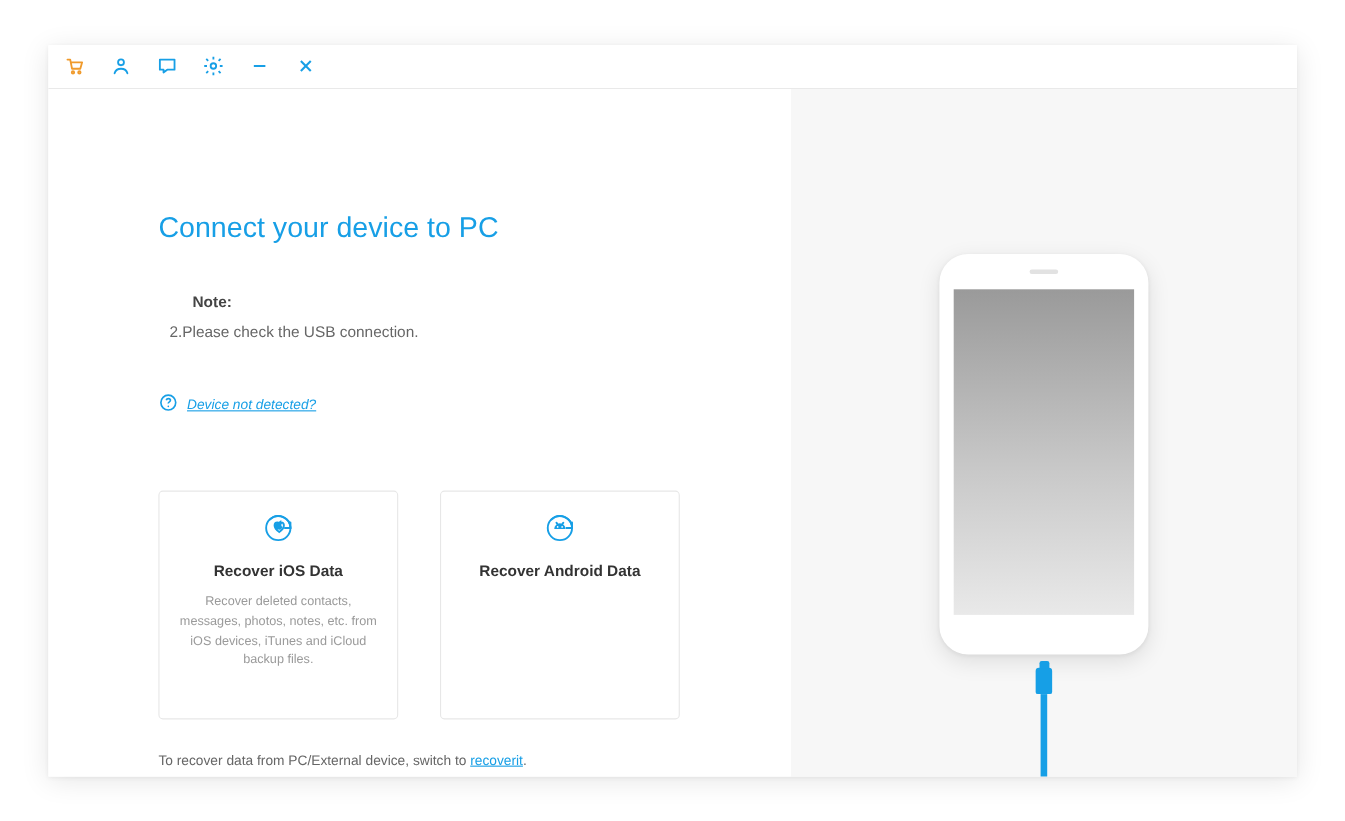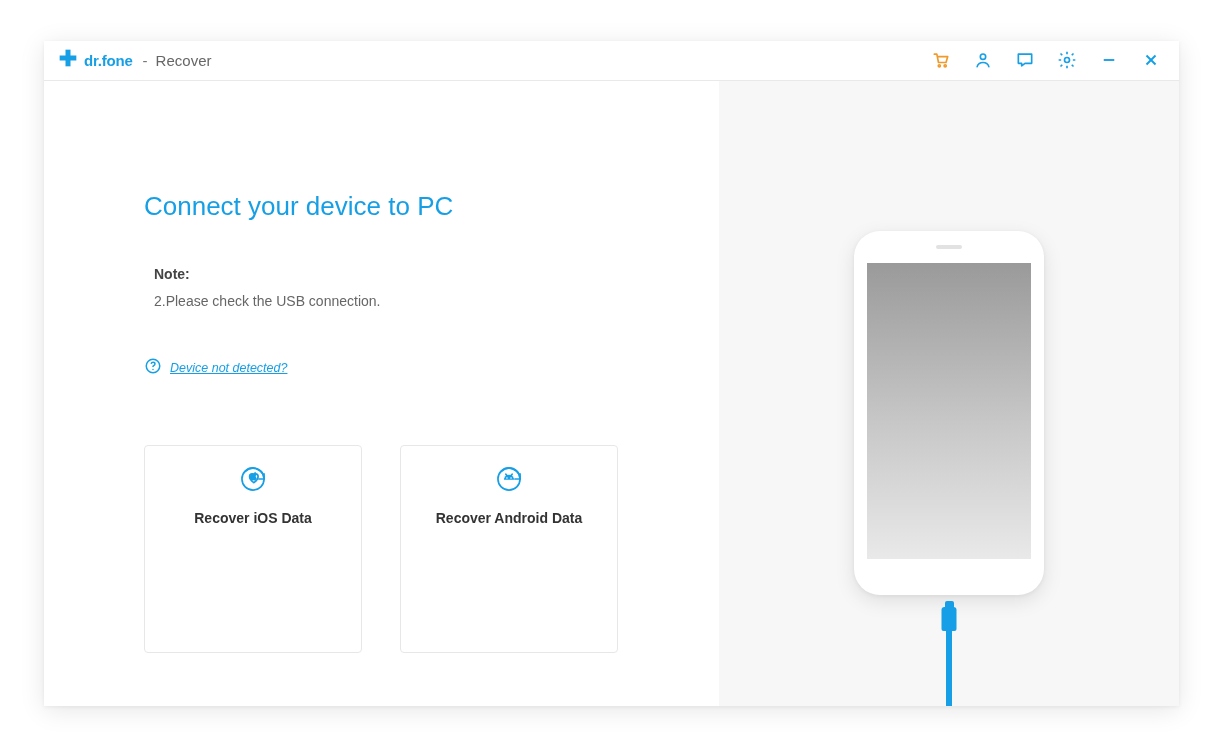--- a/index.html
+++ b/index.html
@@ -84,20 +84,21 @@
     color: #555;
     font-size: 14px;
     line-height: 1.55;
     margin-bottom: 44px;
     padding-left: 10px;
   }
   .note-title {
     font-weight: 700;
     color: #444;
     margin-bottom: 6px;
+    margin-left: 21px;
   }
   .note-item { color: #666; }
   .help-row {
     display: flex;
     align-items: center;
     gap: 8px;
     margin-bottom: 66px;
     font-style: italic;
   }
   .help-link {
@@ -209,31 +210,20 @@
     height: 200px;
     background: #169fe6;
   }
 </style>
 </head>
 <body>
 
 <div class="window">
 
   <div class="titlebar">
-    <div class="brand">
-      <span>
-        <svg width="20" height="20" viewBox="0 0 24 24">
-          <rect x="9" y="2" width="6" height="20" fill="#179fe6"></rect>
-          <rect x="2" y="9" width="20" height="6" fill="#179fe6"></rect>
-        </svg>
-      </span>
-      <span class="brand-text" style="color:#179fe6">dr.fone</span>
-      <span class="brand-sep">-</span>
-      <span class="brand-mode">Recover</span>
-    </div>
     <div class="title-actions">
       <span class="ticon">
         <svg width="20" height="20" viewBox="0 0 24 24" fill="none" stroke="#f09a2b" stroke-width="2" stroke-linecap="round" stroke-linejoin="round">
           <path d="M4 5h3l2 10h9l2-7H8"></path>
           <circle cx="10" cy="19" r="1.3"></circle>
             <circle cx="17" cy="19" r="1.3"></circle>
         </svg>
       </span>
       <span class="ticon">
         <svg width="20" height="20" viewBox="0 0 24 24" fill="none" stroke="#179fe6" stroke-width="2" stroke-linecap="round">
@@ -292,20 +282,21 @@
             <svg width="34" height="34" viewBox="0 0 40 40" fill="none" stroke="#179fe6" stroke-width="2" stroke-linecap="round">
               <circle cx="20" cy="20" r="13"></circle>
               <path d="M33 20a13 13 0 0 0-22-9"></path>
               <polyline points="33,14 33,20 27,20"></polyline>
               <path d="M23 14c-1.2 0-2 .8-2 .8s-.8-.8-2-.8c-1.8 0-3 1.5-3 3.3 0 3.4 5 7 5 7s5-3.6 5-7c0-1.8-1.2-3.3-3-3.3z" fill="none"></path>
               <path d="M21.5 12.5c.7-.8 1.8-.9 1.8-.9s.1 1.1-.6 1.9c-.7.8-1.7.7-1.7.7s-.2-.9.5-1.7z" fill="#179fe6" stroke="none"></path>
               <path d="M17.5 16.5c0-1.2 1-2.2 2.2-2.2.7 0 1.2.4 1.6.4.4 0 1-.4 1.7-.4 1 0 1.8.6 2.1 1.4-.9.5-1.3 1.3-1.3 2.2 0 1 .6 1.9 1.4 2.3-.3.8-.7 1.5-1.2 2.1-.5.6-1 1.1-1.7 1.1-.6 0-.9-.4-1.6-.4s-1 .4-1.6.4c-.7 0-1.3-.6-1.8-1.2-1.1-1.5-1.9-3.9-.8-5.7z" fill="#179fe6" stroke="none" transform="translate(0 -1) scale(0.9) translate(2 2)"></path>
             </svg>
           </div>
           <div class="card-title">Recover iOS Data</div>
+          <div class="card-desc">Recover deleted contacts, messages, photos, notes, etc. from iOS  devices, iTunes and iCloud backup files.</div>
         </div>
 
         <div class="card">
           <div class="card-icon">
             <svg width="34" height="34" viewBox="0 0 40 40" fill="none" stroke="#179fe6" stroke-width="2" stroke-linecap="round">
               <circle cx="20" cy="20" r="13"></circle>
               <path d="M33 20a13 13 0 0 0-22-9"></path>
               <polyline points="33,14 33,20 27,20"></polyline>
               <g transform="translate(0 1)">
                 <path d="M14 20a6 6 0 0 1 12 0z" fill="#179fe6" stroke="none"></path>
@@ -313,20 +304,23 @@
                 <line x1="23.7" y1="13.3" x2="22.3" y2="15.2"></line>
                 <circle cx="17.6" cy="17.8" r="0.9" fill="#fff" stroke="none"></circle>
                 <circle cx="22.4" cy="17.8" r="0.9" fill="#fff" stroke="none"></circle>
               </g>
             </svg>
           </div>
           <div class="card-title">Recover Android Data</div>
         </div>
       </div>
 
+      <div class="footnote">
+        <span>To recover data from PC/External device, switch to </span><a>recoverit</a><span>.</span>
+      </div>
     </div>
 
     <div class="right-pane">
       <div class="phone">
         <div class="phone-speaker"></div>
         <div class="phone-screen"></div>
       </div>
       <div class="cable-tip"></div>
       <div class="cable"></div>
     </div>

